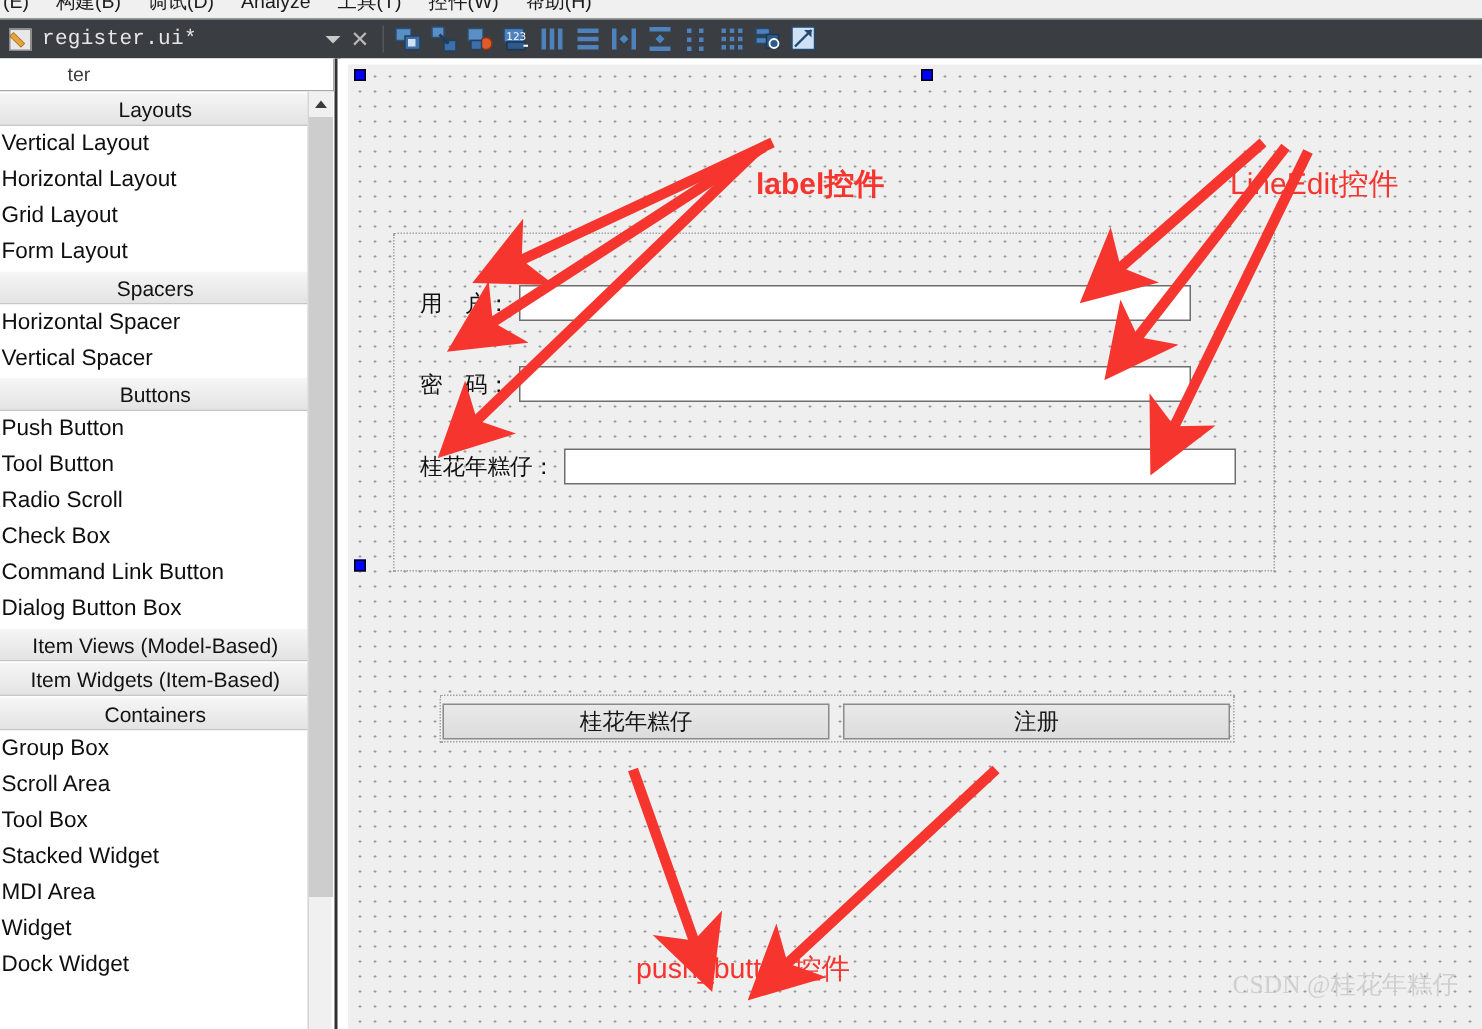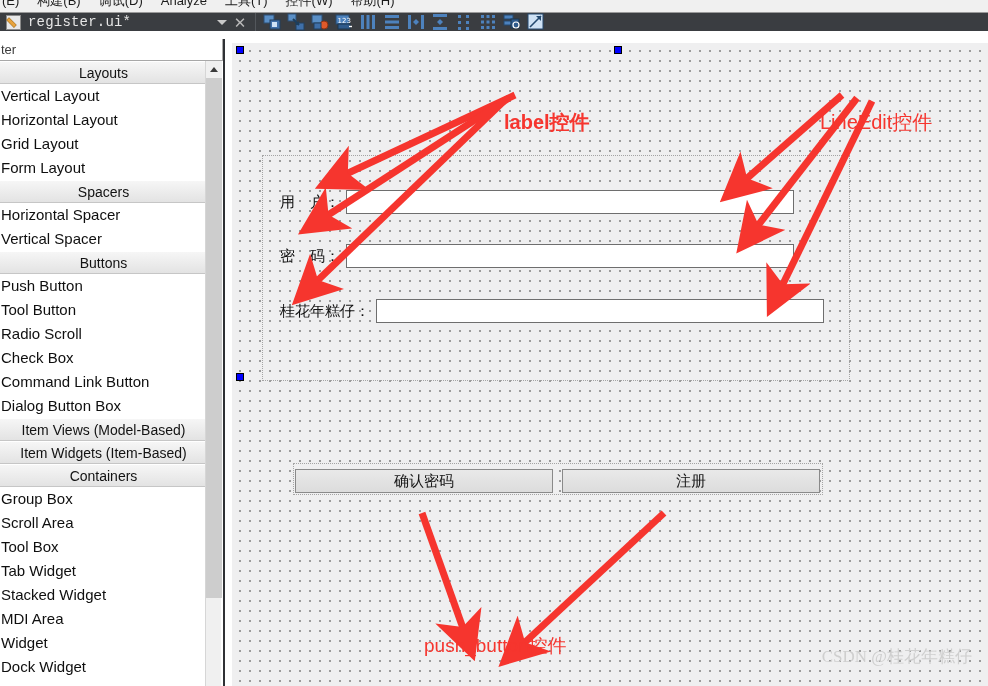--- a/index.html
+++ b/index.html
@@ -22,21 +22,21 @@
   .menu-item{
     font-size:13px;line-height:13px;color:#1b1b1b;
     padding:0 9px;white-space:nowrap;
     position:relative;top:-5px;
     font-family:"Liberation Sans","DejaVu Sans",sans-serif;
   }
   .menu-item.first{padding-left:2px;}
 
   
   .toolbar{
-    position:absolute;left:0;top:13px;width:988px;height:18px;
+    position:absolute;left:0;top:13px;width:988px;height:26px;
     background:#3a3d41;display:flex;align-items:center;
     box-sizing:border-box;
   }
   .doc-tab{
     display:flex;align-items:center;gap:7px;
     width:215px;height:26px;padding-left:6px;box-sizing:border-box;
   }
   .doc-icon{
     width:15px;height:15px;flex:0 0 15px;position:relative;
     background:#e8e8e8;border:1px solid #8a8a8a;box-sizing:border-box;
@@ -73,21 +73,21 @@
 
   
   .sidebar{
     position:absolute;left:0;top:39px;width:225px;height:647px;
     background:#ffffff;border-right:2px solid #2f3135;box-sizing:border-box;
     overflow:hidden;
   }
   .filter-wrap{
     position:absolute;left:0;top:0;width:223px;height:22px;
     background:#fff;border:1px solid #a8a8a8;border-left:none;border-top:none;
-    box-sizing:border-box;display:flex;align-items:center;
+    box-sizing:border-box;display:flex;align-items:center;padding-left:44px;
   }
   .filter-text{
     font-size:13px;color:#3c3c3c;padding-left:1px;
     font-family:"Liberation Sans","DejaVu Sans",sans-serif;
   }
   .wb-list{position:absolute;left:0;top:22px;width:207px;}
   .wb-cat{
     height:23px;line-height:23px;text-align:center;font-size:14px;color:#121212;
     background:linear-gradient(#f6f6f6,#e3e3e3);
     border-bottom:1px solid #c6c6c6;border-top:1px solid #ffffff;
@@ -323,21 +323,20 @@
       <div class="wb-item">Command Link Button</div>
       <div class="wb-item">Dialog Button Box</div>
 
       <div class="wb-cat">Item Views (Model-Based)</div>
       <div class="wb-cat">Item Widgets (Item-Based)</div>
 
       <div class="wb-cat">Containers</div>
       <div class="wb-item">Group Box</div>
       <div class="wb-item">Scroll Area</div>
       <div class="wb-item">Tool Box</div>
-      <div class="wb-item">Tab Widget</div>
       <div class="wb-item">Stacked Widget</div>
       <div class="wb-item">MDI Area</div>
       <div class="wb-item">Widget</div>
       <div class="wb-item">Dock Widget</div>
     </div>
 
     <div class="wb-scroll">
       <div class="wb-scroll-up"></div>
       <div class="wb-thumb"></div>
     </div>
@@ -361,21 +360,21 @@
         <span class="flabel">密　码：</span>
         <span class="ledit" style="width:448px;margin-left:6px;"></span>
       </div>
 
       <div class="row" style="left:48px;top:255px;width:560px;height:26px;">
         <span class="flabel">桂花年糕仔：</span>
         <span class="ledit" style="width:448px;margin-left:6px;"></span>
       </div>
 
       <div class="btn-layout"></div>
-      <div class="pbtn" style="position:absolute;left:63px;top:426px;width:258px;">确认密码</div>
+      <div class="pbtn" style="position:absolute;left:63px;top:426px;width:258px;">桂花年糕仔</div>
       <div class="pbtn" style="position:absolute;left:330px;top:426px;width:258px;">注册</div>
 
       <svg class="arrows" viewBox="0 0 761 647">
         <defs>
           <marker id="ah" markerWidth="7" markerHeight="7" refX="2.4" refY="3.5" orient="auto" markerUnits="strokeWidth">
             <path d="M0,0 L7,3.5 L0,7 L1.8,3.5 z" fill="#f6352e"></path>
           </marker>
         </defs>
 
         <g stroke="#f6352e" fill="none" marker-end="url(#ah)">

